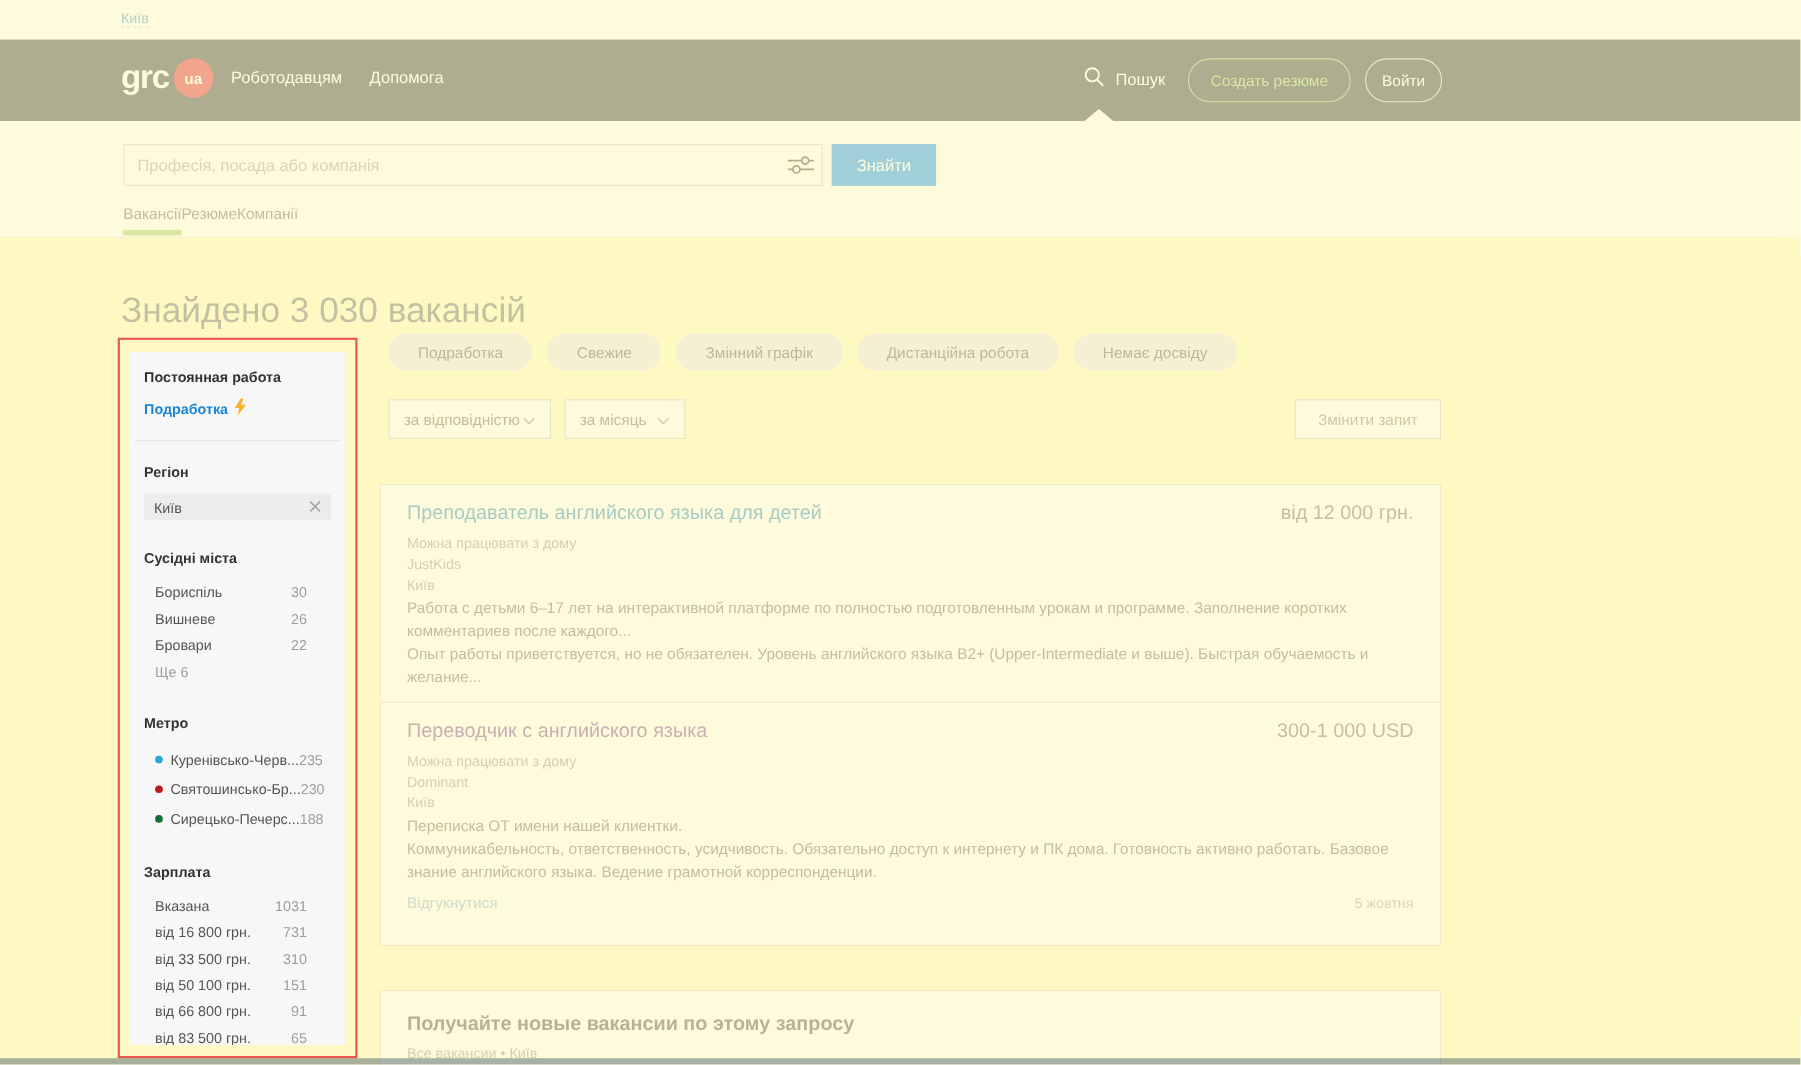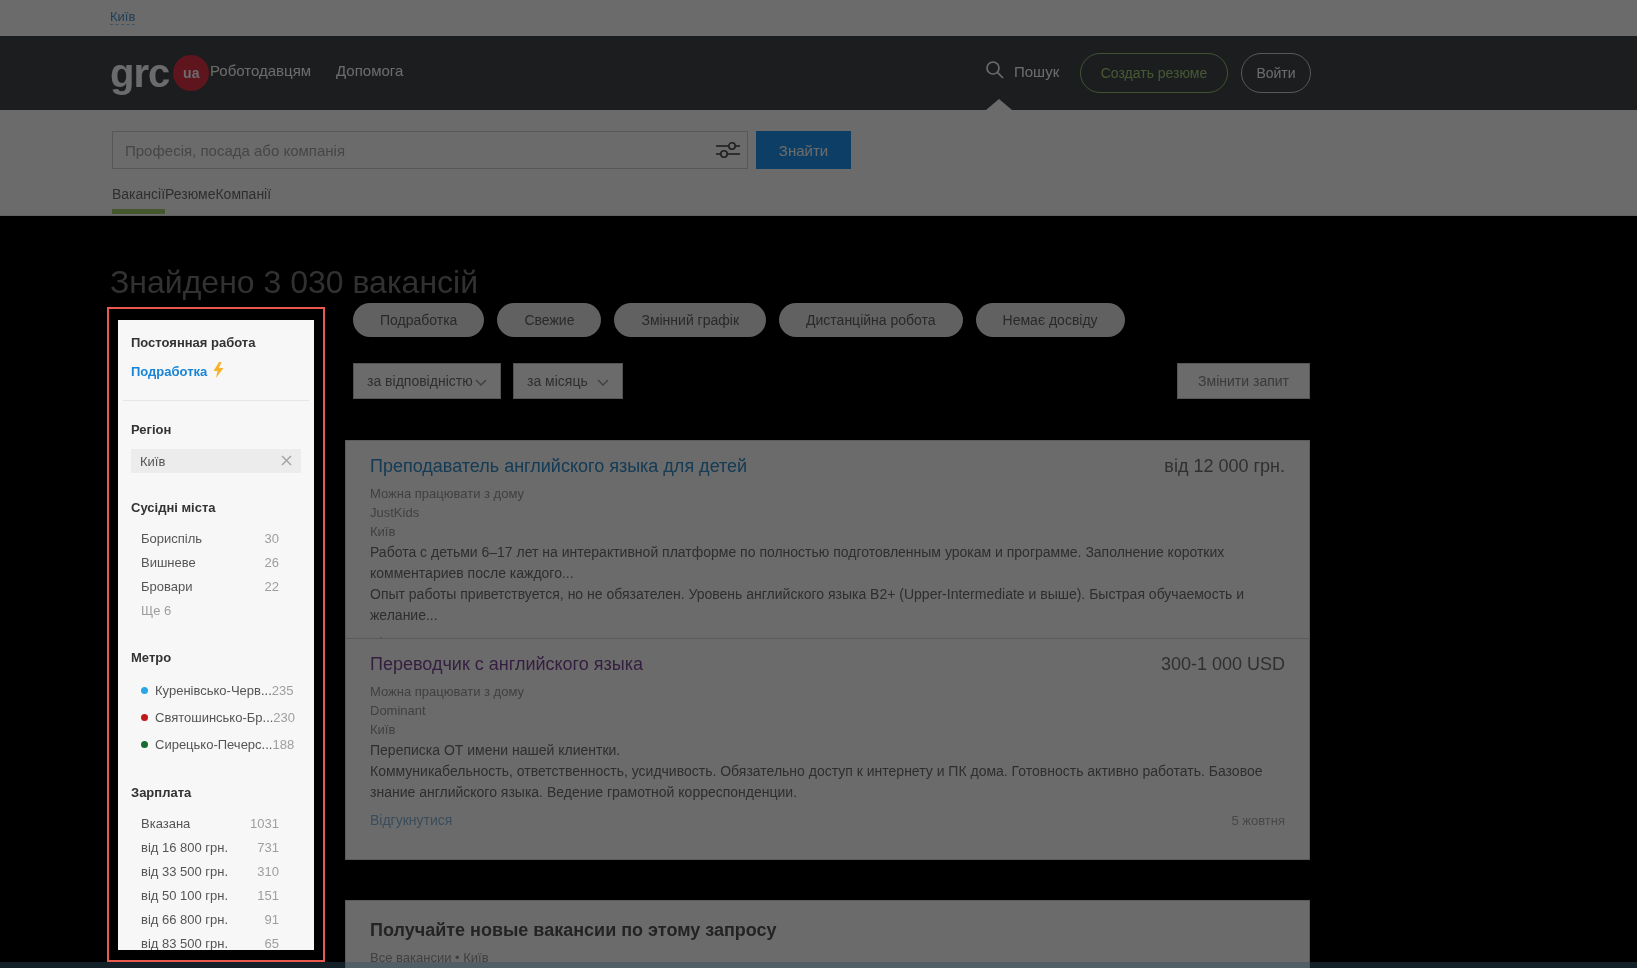--- a/index.html
+++ b/index.html
@@ -1,28 +1,28 @@
 <!DOCTYPE html>
 <html><head>
 <meta charset="utf-8">
 <style>
   html,body{margin:0;padding:0;background:#fff;}
-  .page{position:relative;width:1637px;height:968px;overflow:hidden;background:#000000;
+  .page{position:relative;width:1637px;height:968px;overflow:hidden;background:#fef9c3;
         font-family:"Liberation Sans", sans-serif;text-decoration:underline;}
   .dim{opacity:.42;}
 
   
   .topbar{position:absolute;left:0;top:0;width:100%;height:36px;background:#fff;}
   .city-link{position:absolute;left:110px;top:9px;font-size:13px;color:#4d94cf;
              border-bottom:1px dashed #9cc4e4;cursor:pointer;}
 
   
   .header{position:absolute;left:0;top:36px;width:100%;height:74px;background:#41464b;}
   .logo{position:absolute;left:110px;top:17px;display:flex;align-items:center;cursor:pointer;}
-  .logo-text{color:#fff;font-size:40px;font-weight:bold;letter-spacing:-1px;line-height:1;}
+  .logo-text{color:#fff;font-size:30px;font-weight:bold;letter-spacing:-1px;line-height:1;}
   .logo-badge{width:36px;height:36px;border-radius:50%;margin-left:4px;display:flex;
               align-items:center;justify-content:center;color:#fff;font-size:14px;font-weight:bold;}
   .hnav{position:absolute;top:26px;font-size:15px;color:#fff;cursor:pointer;}
   .hnav.n1{left:210px;} .hnav.n2{left:336px;}
   .hsearch{position:absolute;left:985px;top:24px;display:flex;align-items:center;gap:9px;
            color:#fff;font-size:15px;cursor:pointer;}
   .pill-btn{position:absolute;top:17px;height:40px;border-radius:20px;display:flex;align-items:center;
             justify-content:center;font-size:14px;background:transparent;cursor:pointer;box-sizing:border-box;}
   .btn-resume{left:1080px;width:148px;border:1px solid #9cc47e;color:#a8d07c;}
   .btn-login{left:1241px;width:70px;border:1px solid rgba(255,255,255,.75);color:#fff;}

